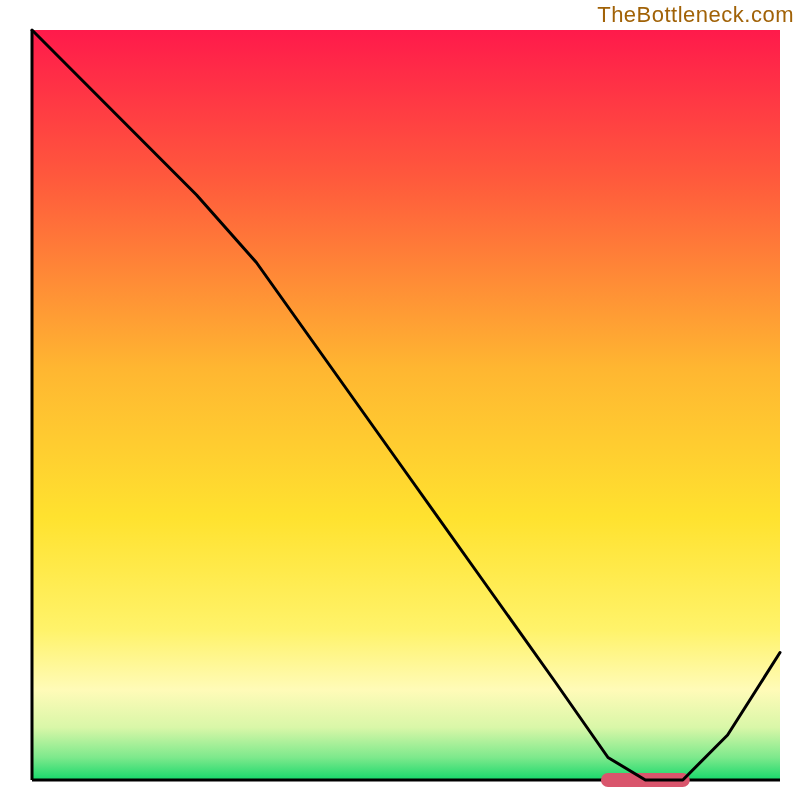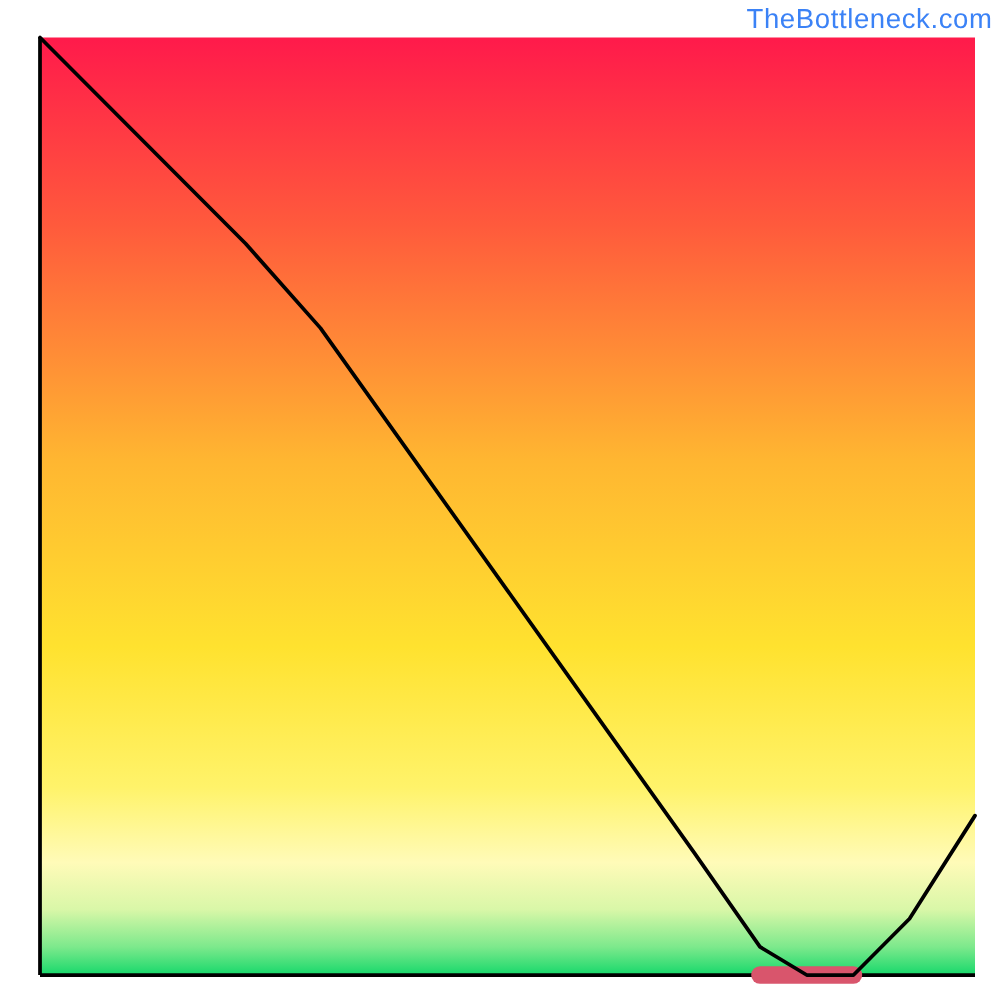--- a/index.html
+++ b/index.html
@@ -14,21 +14,21 @@
     position: relative;
     width: 800px;
     height: 800px;
   }
   .watermark {
     position: absolute;
     top: 2px;
     right: 6px;
     font-size: 22px;
     letter-spacing: 0.5px;
-    color: #3b82f6;
+    color: #a16207;
     font-weight: 500;
     z-index: 5;
   }
   svg.chart {
     position: absolute;
     left: 0;
     top: 0;
   }
 </style>
 </head>

